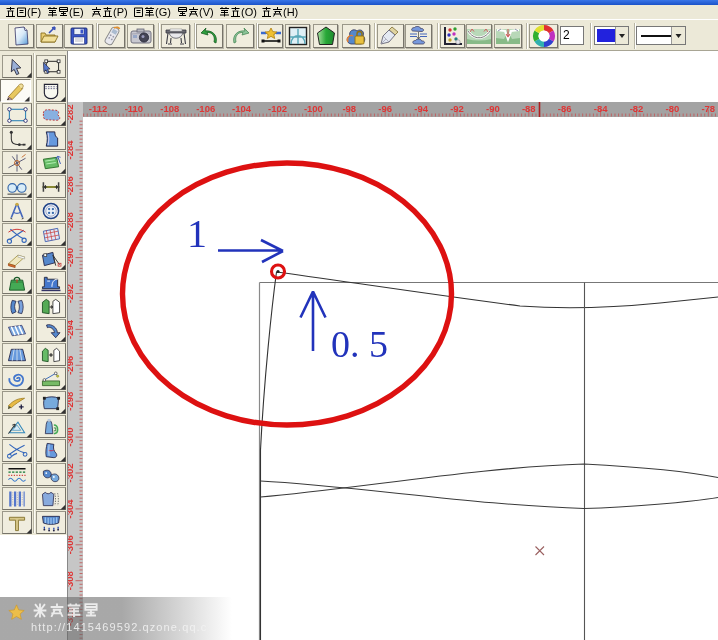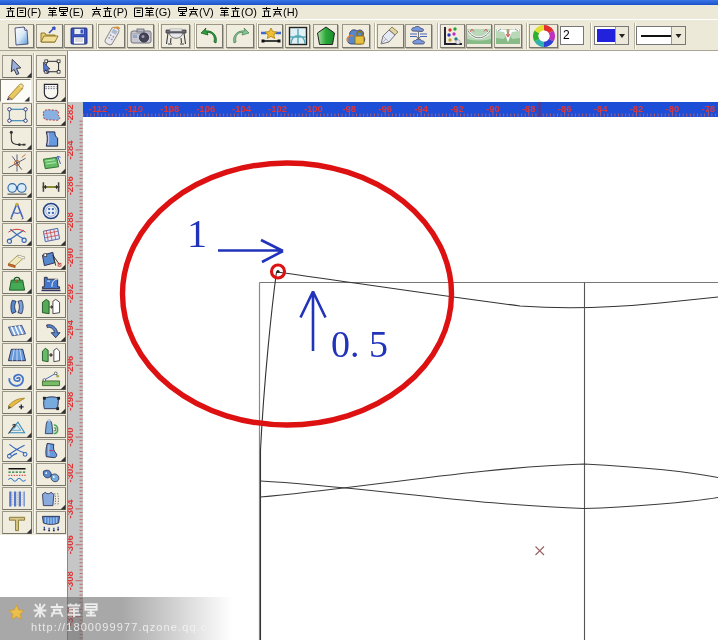--- a/index.html
+++ b/index.html
@@ -12,21 +12,21 @@
  border:1px solid #9a9789;border-bottom-color:#77746a;border-right-color:#77746a;
  box-shadow:1px 1px 0 #b8b5a8;box-sizing:border-box;}
 #toolbar .btn svg{position:absolute;left:50%;top:50%;transform:translate(-50%,-50%);}
 #leftbar{left:0;top:51px;width:67px;height:484px;background:#ece9d8;}
 .lbtn{position:absolute;width:30px;height:23px;background:#f0edde;
  border:1px solid #9a9789;border-bottom-color:#77746a;border-right-color:#77746a;box-sizing:border-box;}
 .lbtn svg{position:absolute;left:50%;top:50%;transform:translate(-50%,-50%);}
 .lbtn.pressed{background:#fcfbf6;border:1px solid #77746a;border-bottom-color:#fff;border-right-color:#fff;left:0px !important;width:31px !important;}
 #vline{left:67px;top:51px;width:1px;height:589px;background:#888;}
 #hline{left:0;top:50px;width:718px;height:1px;background:#a8a594;}
-#hruler{left:83px;top:102px;width:635px;height:15px;background:#1d4ed8;overflow:hidden;}#hrulerbg{left:68px;top:102px;width:15px;height:15px;background:#c6c6c6;}
+#hruler{left:83px;top:102px;width:635px;height:15px;background:#a3a3a3;overflow:hidden;}#hrulerbg{left:68px;top:102px;width:15px;height:15px;background:#c6c6c6;}
 #vruler{left:68px;top:102px;width:15px;height:538px;background:#c6c6c6;overflow:hidden;}
 #watermark{left:0;top:597px;width:250px;height:43px;
  background:linear-gradient(90deg,rgba(100,100,100,.56) 0px,rgba(100,100,100,.56) 122px,rgba(100,100,100,0) 232px);z-index:30;}
 #menubar svg{display:inline-block;}
 </style></head>
 <body>
 <div class="abs" id="titlebar"></div>
 <div class="abs" id="menubar">
     <span style="position:absolute;left:5px;top:1px;white-space:nowrap;font-size:11px;color:#000"><svg width="11" height="12" viewBox="0 0 11 12" style="vertical-align:-2px">
         <path d="M1.5,2.5h8 M5.5,1v3 M2.5,5h6 M1,10.5h9 M3.5,5v5.5 M7.5,5v5.5" stroke="#000" stroke-width="1" fill="none"></path>
@@ -711,14 +711,14 @@
       </svg></span>
     <span style="position:absolute;left:49px;top:5px"><svg width="16" height="17" viewBox="0 0 11 12" style="vertical-align:-2px">
         <path d="M5.5,1v2 M1,3.5h9 M2.5,5.5h6 M1.5,8h7.5 M4,5.5l-2.5,5 M7,5.5l2.5,5" stroke="rgba(255,255,255,0.78)" stroke-width="1.3" fill="none"></path>
       </svg></span>
     <span style="position:absolute;left:66px;top:5px"><svg width="16" height="17" viewBox="0 0 11 12" style="vertical-align:-2px">
         <path d="M1,2.5h9 M3,1v1.5 M7,1v1.5 M2,4.5h7 M2,6.5h7 M1,9h9 M5.5,4.5v6" stroke="rgba(255,255,255,0.78)" stroke-width="1.3" fill="none"></path>
       </svg></span>
     <span style="position:absolute;left:83px;top:5px"><svg width="16" height="17" viewBox="0 0 11 12" style="vertical-align:-2px">
         <path d="M1.5,1.5h8v4h-8z M1.5,3.5h8 M5.5,5.5v4 M2,9.5h7 M3,7.5h5" stroke="rgba(255,255,255,0.78)" stroke-width="1.3" fill="none"></path>
       </svg></span>
-    <span style="position:absolute;left:31px;top:24px;font-size:11px;letter-spacing:1.1px;color:rgba(242,242,242,0.88);white-space:nowrap">http://1800099977.qzone.qq.c</span>
+    <span style="position:absolute;left:31px;top:24px;font-size:11px;letter-spacing:1.1px;color:rgba(242,242,242,0.88);white-space:nowrap">http://1415469592.qzone.qq.c</span>
   </div>
 
 </body></html>

